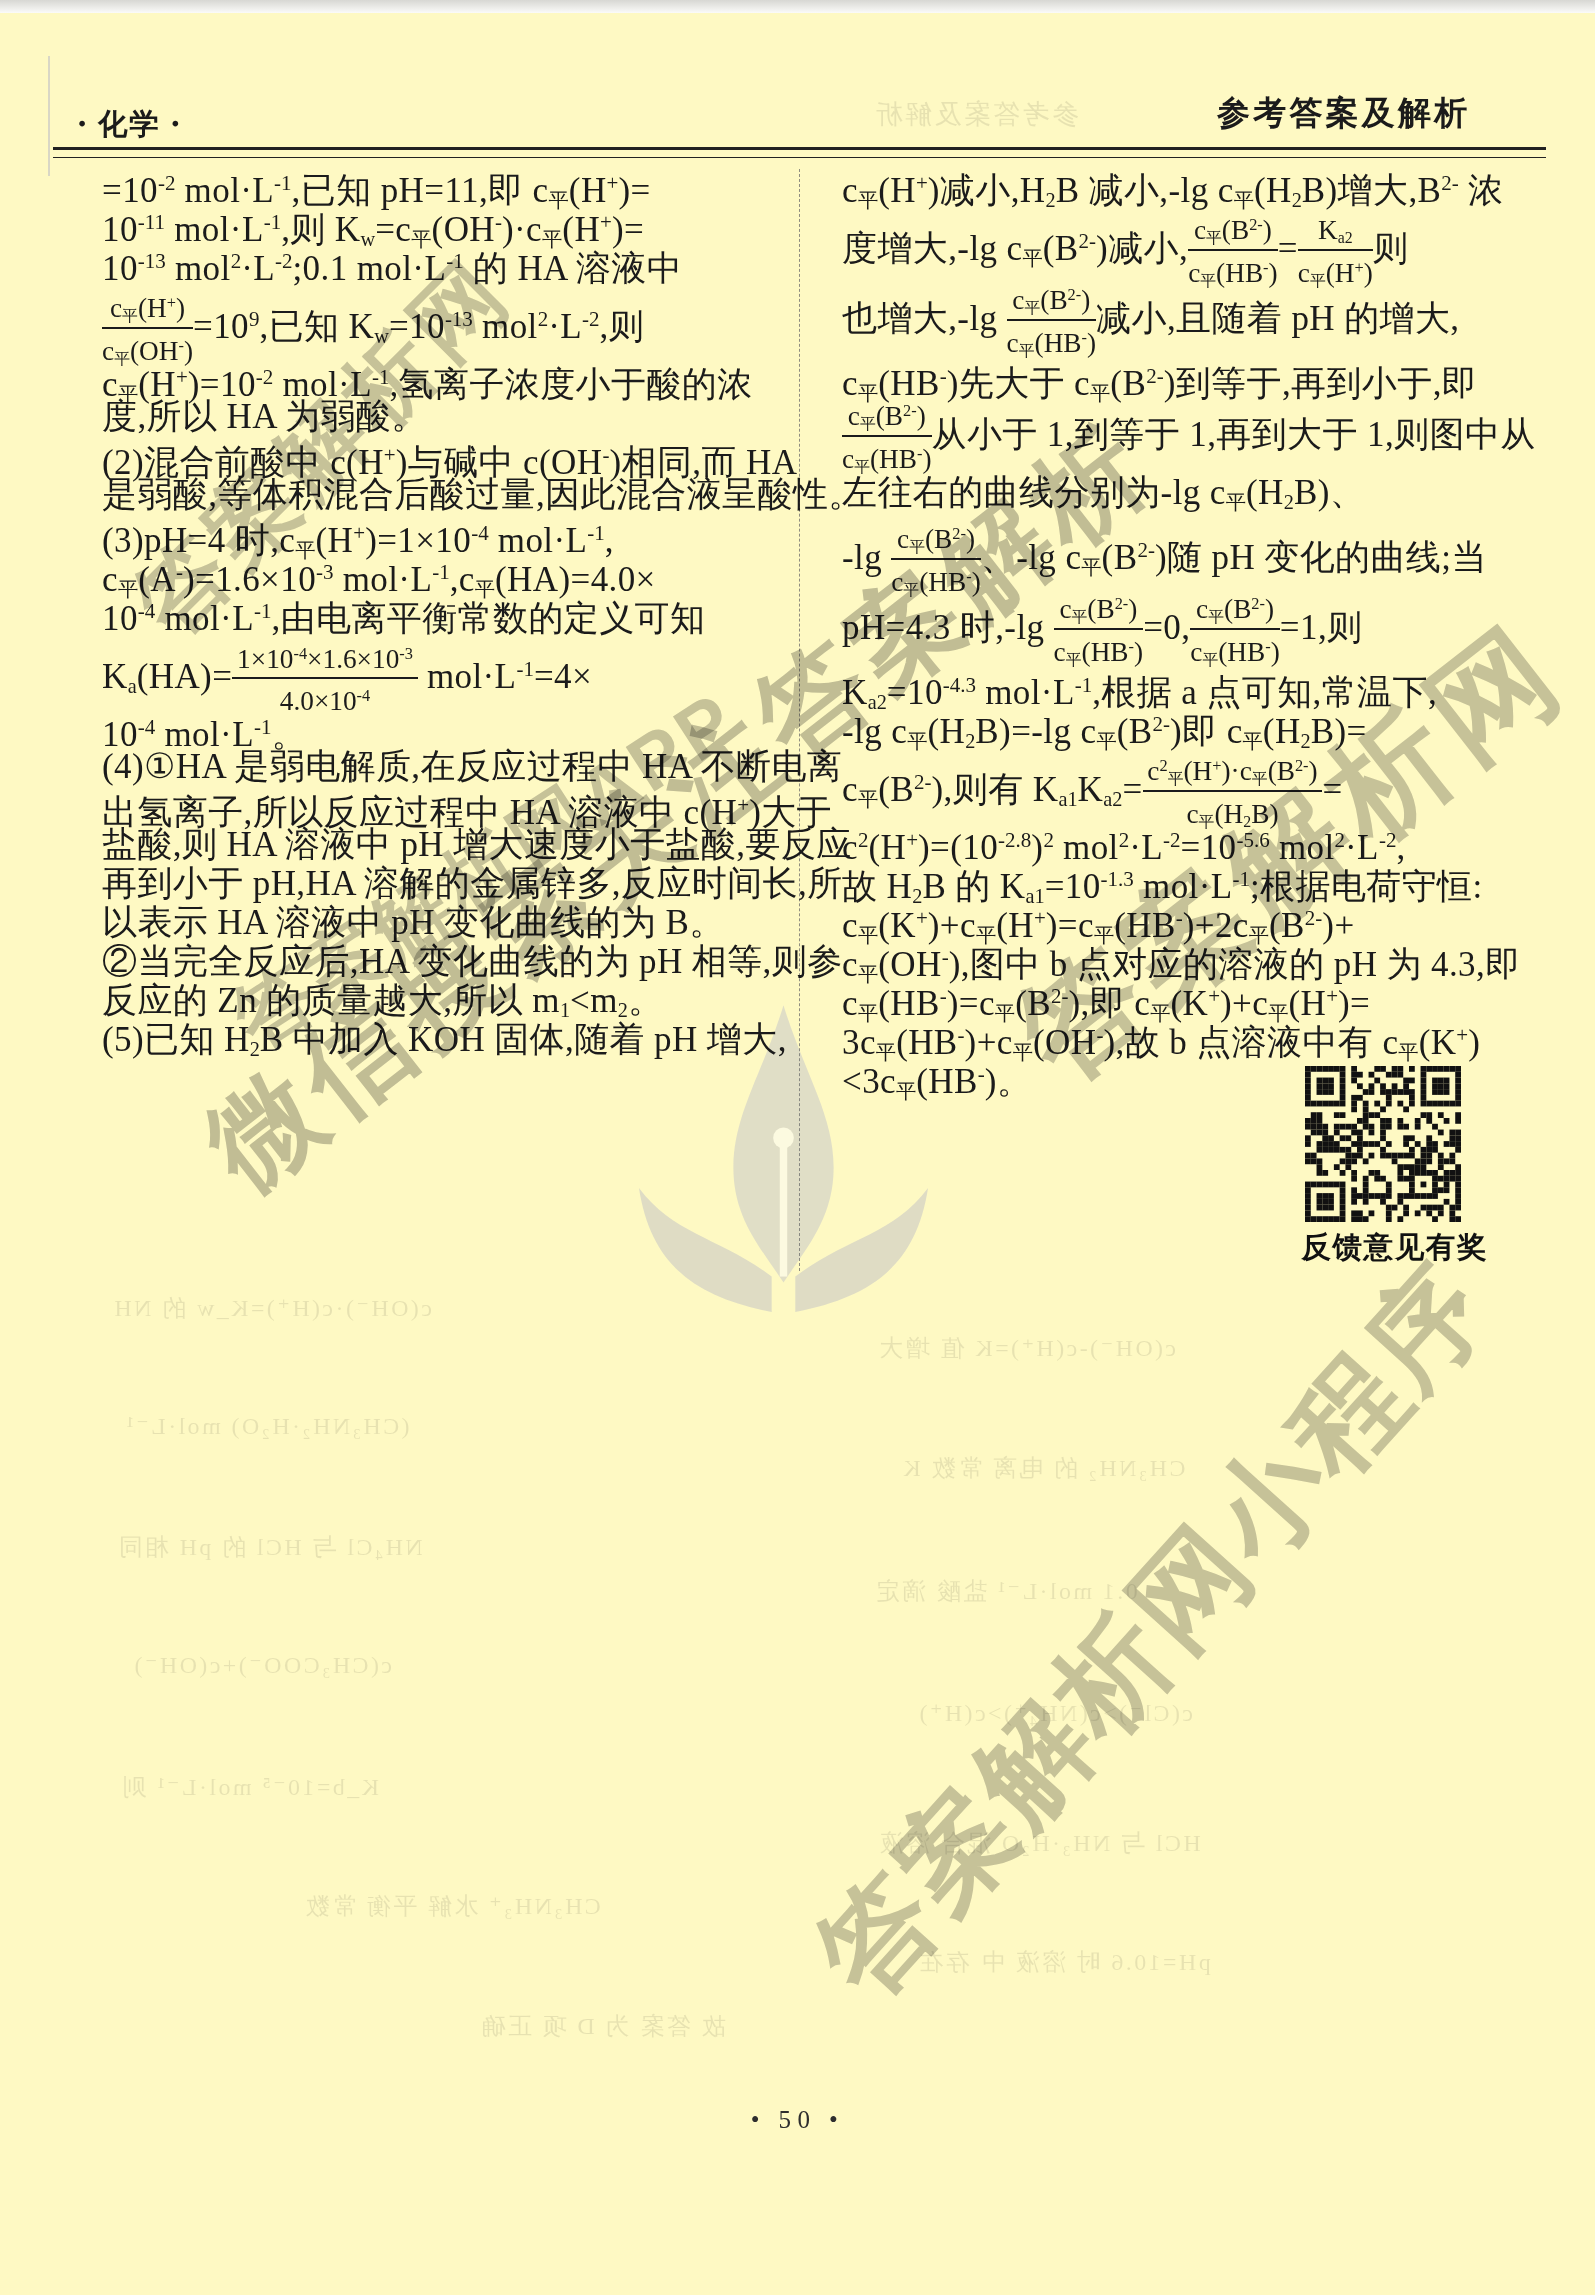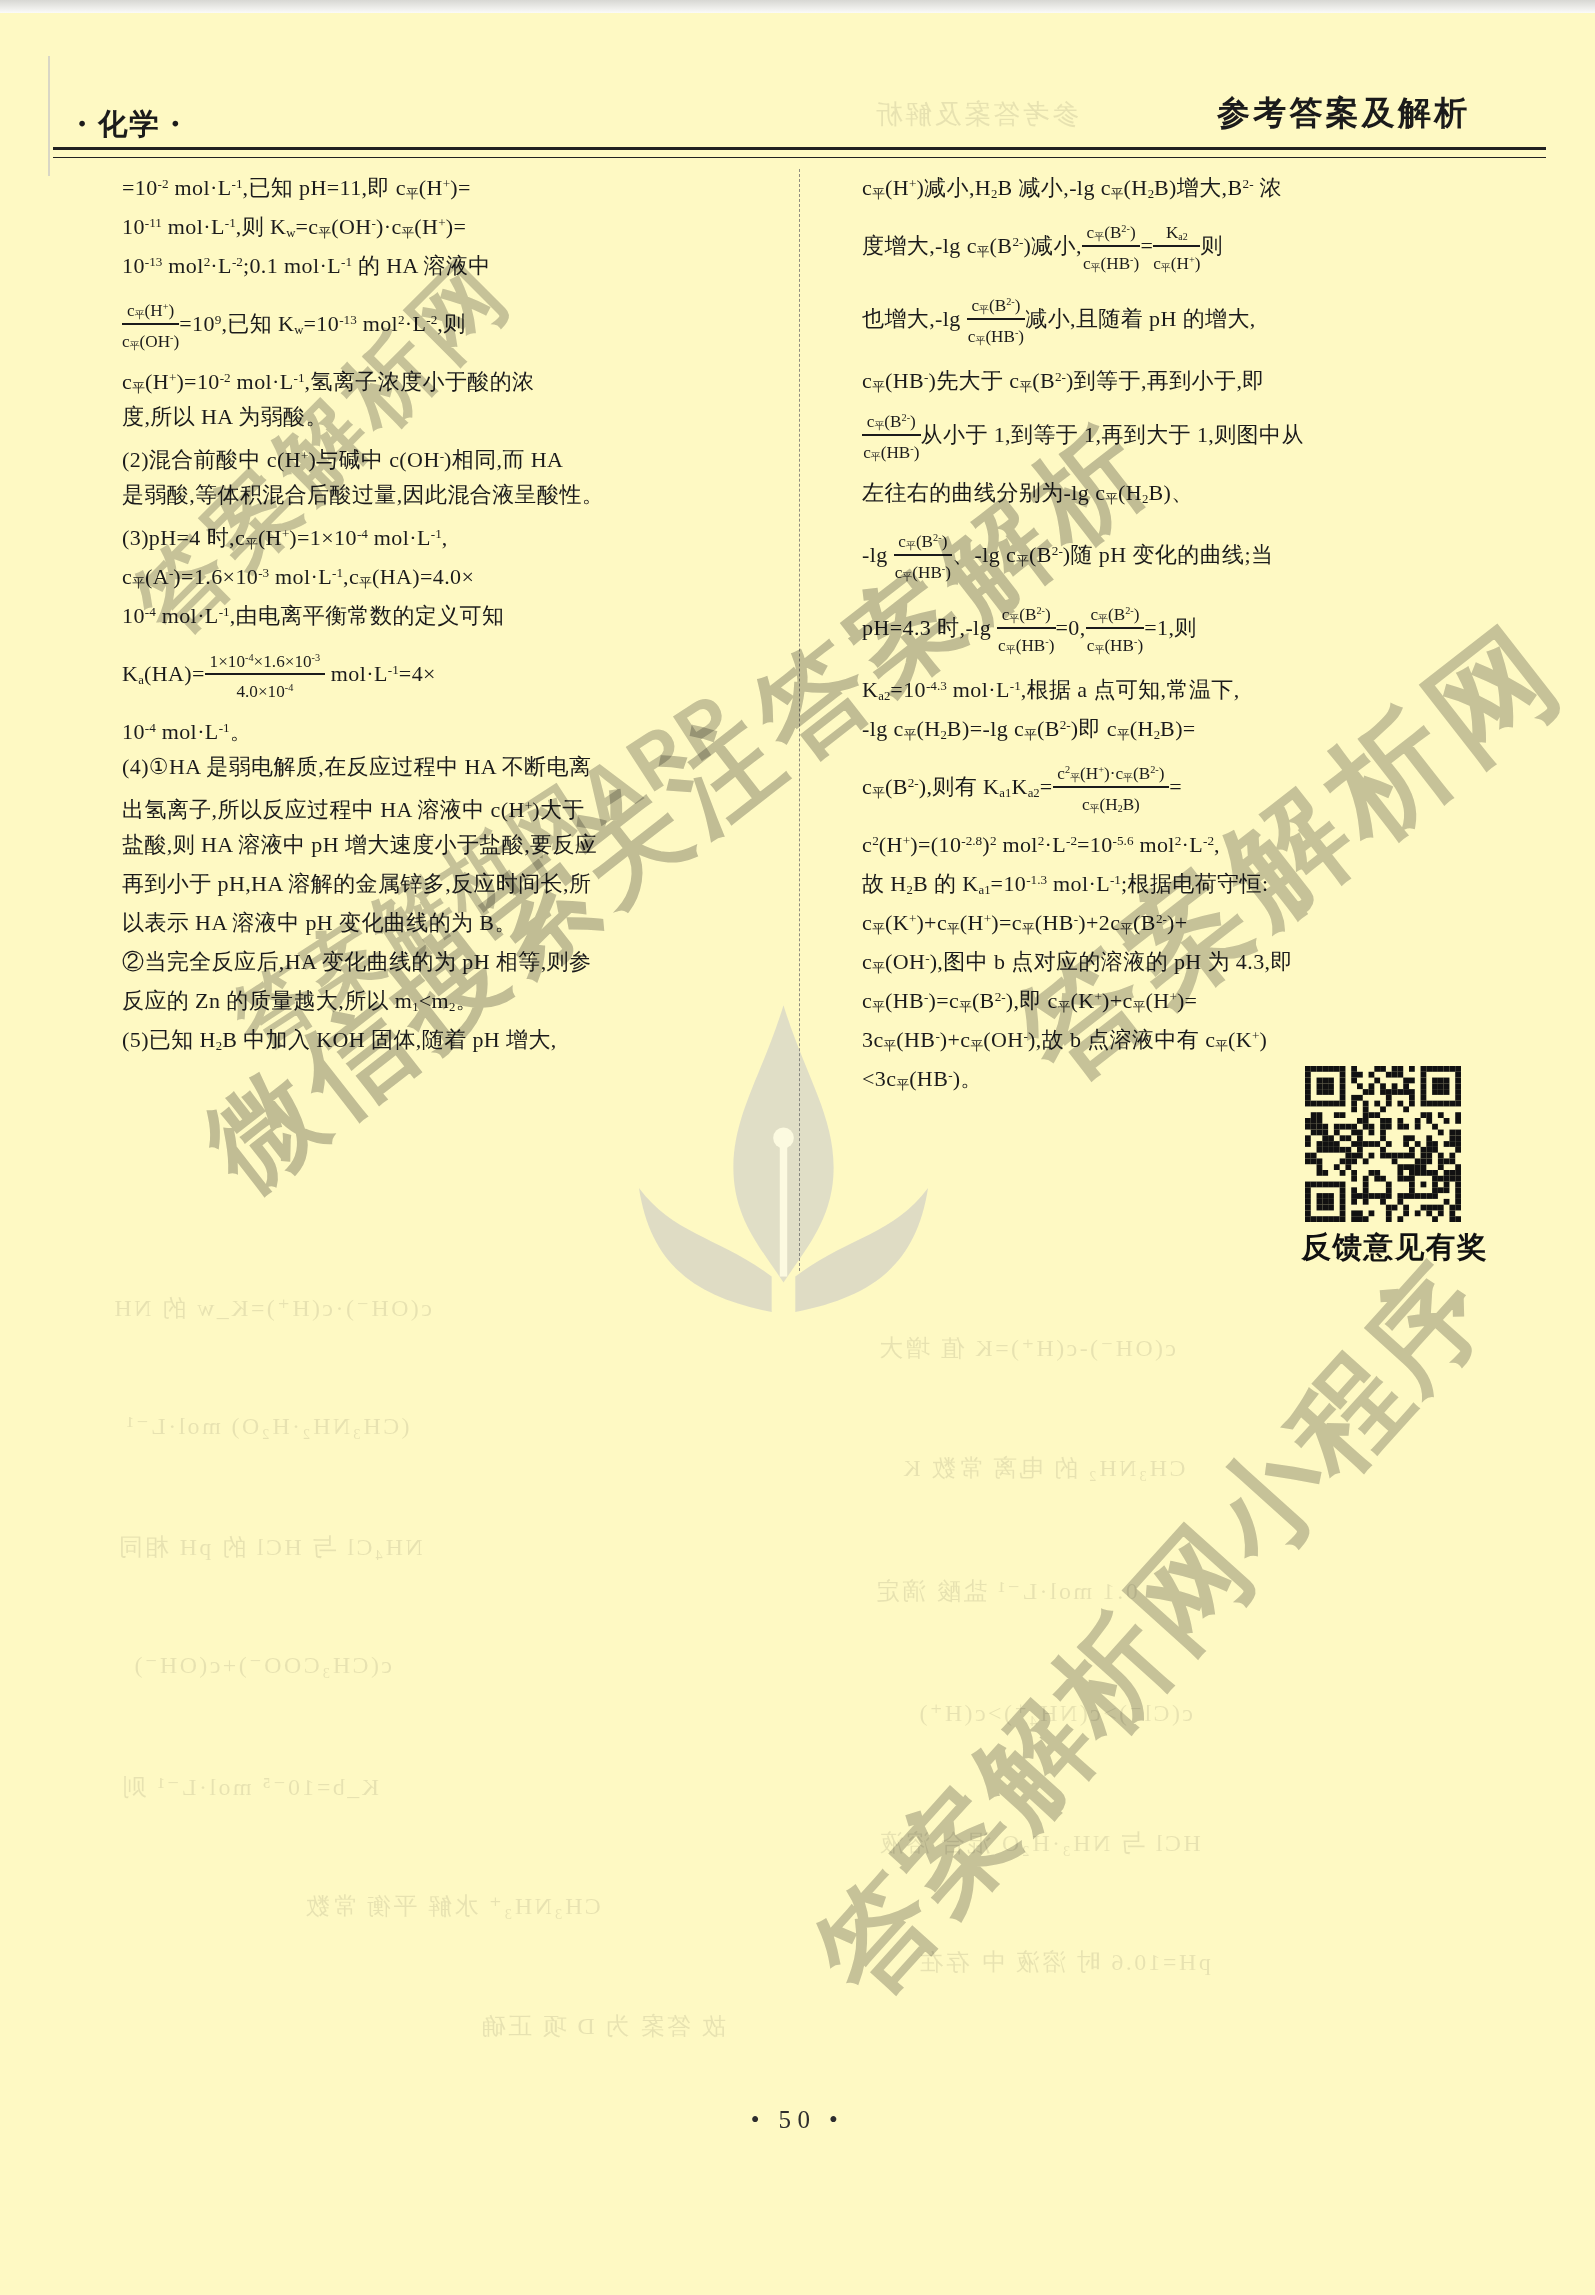--- a/index.html
+++ b/index.html
@@ -9,21 +9,21 @@
         background:linear-gradient(#d7d7d3,#fbfbf9);}
   .scan-left{position:absolute;left:48px;top:56px;width:1.6px;height:120px;background:#c9c9c6;opacity:.7;}
   .hdr-sub{position:absolute;left:67px;top:105px;font-size:29.5px;font-weight:700;letter-spacing:1.6px;}
   .hdr-title{position:absolute;left:1217px;top:91px;font-size:33px;font-weight:700;letter-spacing:3.2px;}
   .rule{position:absolute;left:53px;top:147px;width:1493px;height:7.2px;
         border-top:3.2px solid #222;border-bottom:1.6px solid #222;}
   .divider{position:absolute;left:799px;top:169px;height:1102px;border-left:1.6px dashed #6a6a6a;opacity:.75;}
   .col{position:absolute;top:164px;}
   #colL{left:102px;width:683px;}
   #colR{left:842px;width:710px;}
-  .tline{white-space:nowrap;font-size:22px;height:39px;line-height:39px;letter-spacing:0.4px;margin-left:20px;}
+  .tline{white-space:nowrap;font-size:35px;height:39px;line-height:39px;letter-spacing:0.4px;}
   .tline.tall{height:77px;line-height:77px;}
   sup{font-size:.6em;vertical-align:.55em;letter-spacing:0;}
   sub{font-size:.58em;vertical-align:-.25em;letter-spacing:0;}
   .frac{display:inline-block;vertical-align:middle;text-align:center;
         font-size:.78em;line-height:1.12;letter-spacing:0;}
   .fn{display:block;border-bottom:2px solid #1b1b1b;padding:0.8px 4.8px 2.4px;text-align:center;}
   .fd{display:block;padding-top:7px;}
   .wm{position:absolute;transform-origin:0 50%;color:#8f8f8f;font-weight:600;white-space:nowrap;
       mix-blend-mode:multiply;font-family:"Liberation Sans","DejaVu Sans",sans-serif;}
   .ghost{position:absolute;color:rgba(0,0,0,.09);white-space:nowrap;filter:blur(0.5px);

